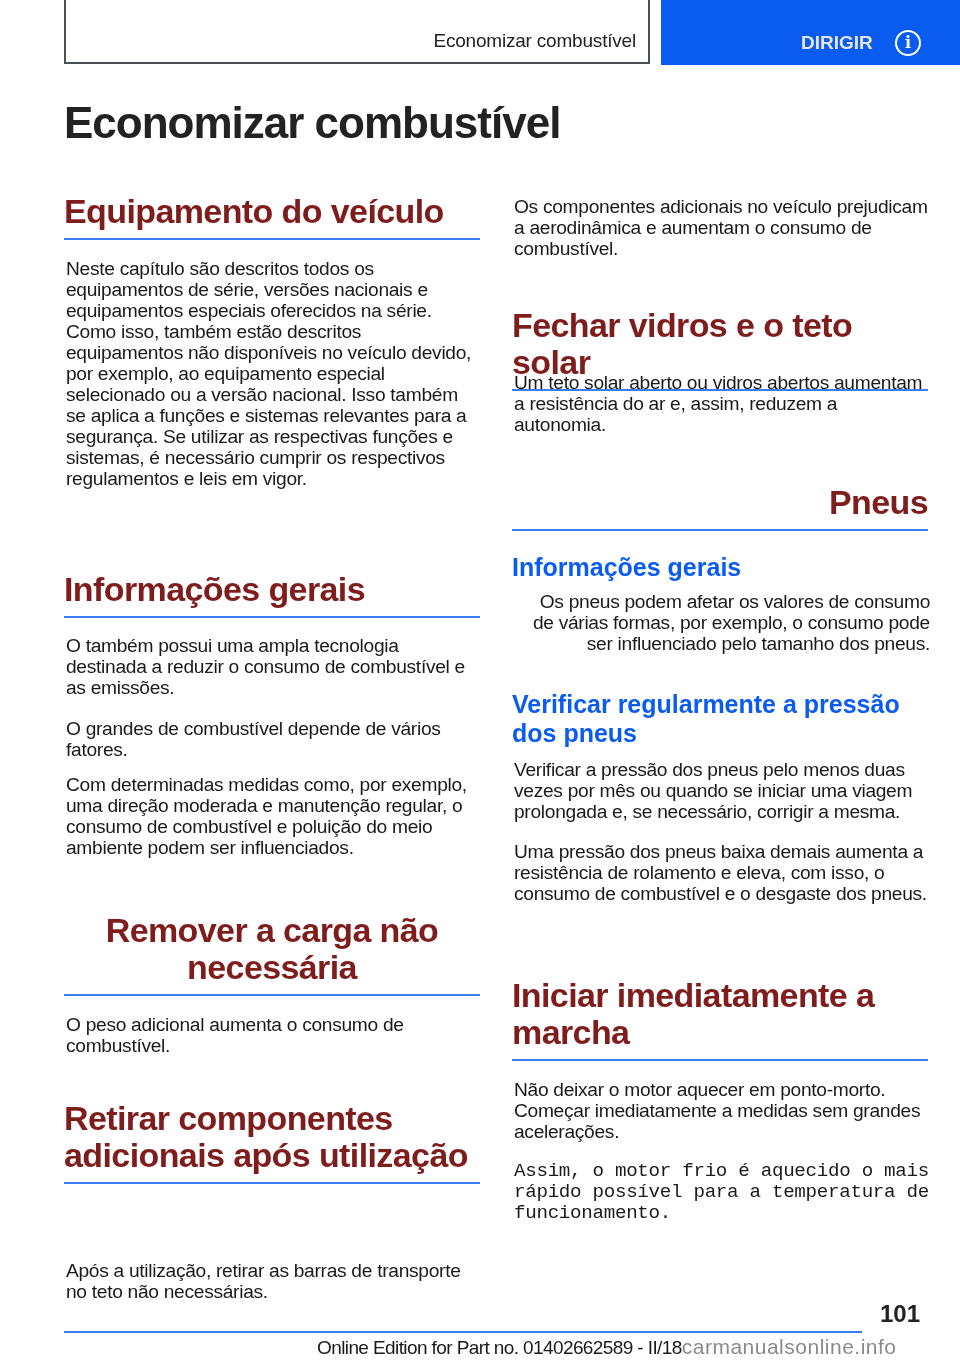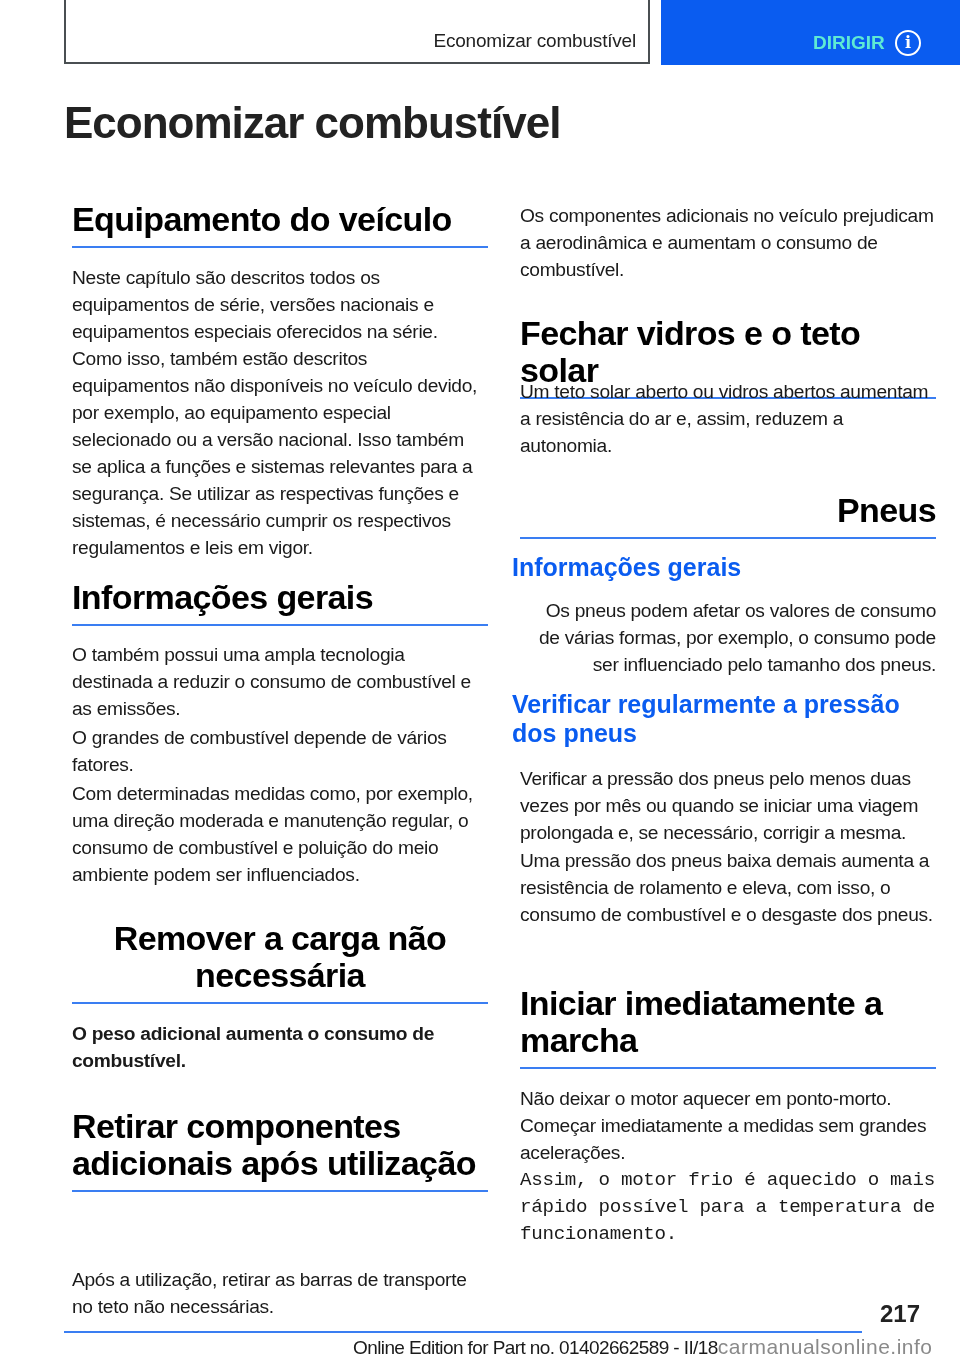--- a/index.html
+++ b/index.html
@@ -3,39 +3,39 @@
 <meta charset="utf-8">
 <style>
   html, body { margin: 0; padding: 0; background: #ffffff; }
   body { width: 960px; height: 1362px; position: relative; overflow: hidden;
          font-family: "Liberation Sans", "DejaVu Sans", sans-serif; color: #1a1a1a; }
 
   .hdr-box { position: absolute; left: 64px; top: -2px; width: 582px; height: 64px;
              border: 2px solid #4a4f52; border-top: none; box-sizing: content-box; }
   .hdr-box .title { position: absolute; right: 12px; bottom: 10px; font-size: 19px; color: #222; letter-spacing: -0.2px; }
   .hdr-blue { position: absolute; left: 661px; top: 0; width: 299px; height: 65px; background: #0a5cf0; }
-  .hdr-blue .label { position: absolute; left: 152px; bottom: 11px; font-size: 19px; font-weight: bold; color: #5eead4; }
+  .hdr-blue .label { position: absolute; left: 140px; bottom: 11px; font-size: 19px; font-weight: bold; color: #e5e5e5; }
   .hdr-blue .info-icon { position: absolute; left: 234px; bottom: 9px; width: 22px; height: 22px; border: 2px solid #fff;
              border-radius: 50%; color: #fff; font-size: 16px; font-weight: bold; text-align: center; line-height: 22px; font-family: "DejaVu Serif", serif; }
 
   .page-title { position: absolute; left: 64px; top: 98px; margin: 0; font-size: 44px; font-weight: bold;
                 color: #222; letter-spacing: -1px; }
 
   .col { position: absolute; top: 0; }
   .col-left { left: 64px; width: 416px; }
   .col-right { left: 512px; width: 416px; }
 
-  .h2 { position: absolute; left: 0; width: 100%; margin: 8px; color: #000000; font-size: 34px; font-weight: bold;
+  .h2 { position: absolute; left: 0; width: 100%; margin: 0; color: #7f1d1d; font-size: 34px; font-weight: bold;
         line-height: 37px; letter-spacing: -0.6px; padding-bottom: 8px; border-bottom: 2px solid #3a7ef2; }
   .h3 { position: absolute; left: 0; width: 100%; margin: 0; color: #0a5cf0; font-size: 25px; font-weight: bold; line-height: 29px; }
-  .p { position: absolute; left: 0; width: 100%; margin: 8px; font-size: 19.2px; line-height: 27px; color: #1a1a1a; letter-spacing: -0.3px; }
+  .p { position: absolute; left: 0; width: 100%; margin: 2px; font-size: 19.2px; line-height: 21px; color: #1a1a1a; letter-spacing: -0.3px; }
 
   .footer-rule { position: absolute; left: 64px; top: 1331px; width: 798px; height: 2px; background: #3a7ef2; }
   .page-num { position: absolute; left: 880px; top: 1300px; font-size: 24px; font-weight: bold; color: #222; }
-  .footer-text { position: absolute; left: 317px; top: 1335px; font-size: 19px; color: #1a1a1a; letter-spacing: -0.6px; white-space: nowrap; margin-left: 36px; }
+  .footer-text { position: absolute; left: 317px; top: 1335px; font-size: 19px; color: #1a1a1a; letter-spacing: -0.6px; white-space: nowrap; }
   .footer-text .wm { color: #8a8a8a; font-size: 21px; letter-spacing: 0.5px; }
 </style>
 </head>
 <body>
 
 <div class="hdr-box">
   <span class="title">Economizar combustível</span>
 </div>
 <div class="hdr-blue">
   <span class="label">DIRIGIR</span>
@@ -47,21 +47,21 @@
 <div class="col col-left">
   <h2 class="h2" style="top:193px;">Equipamento do veículo</h2>
   <p class="p" style="top:256px;">Neste capítulo são descritos todos os equipamentos de série, versões nacionais e equipamentos especiais oferecidos na série. Como isso, também estão descritos equipamentos não disponíveis no veículo devido, por exemplo, ao equipamento especial selecionado ou a versão nacional. Isso também se aplica a funções e sistemas relevantes para a segurança. Se utilizar as respectivas funções e sistemas, é necessário cumprir os respectivos regulamentos e leis em vigor.</p>
 
   <h2 class="h2" style="top:571px;">Informações gerais</h2>
   <p class="p" style="top:633px;">O também possui uma ampla tecnologia destinada a reduzir o consumo de combustível e as emissões.</p>
   <p class="p" style="top:716px;">O grandes de combustível depende de vários fatores.</p>
   <p class="p" style="top:772px;">Com determinadas medidas como, por exemplo, uma direção moderada e manutenção regular, o consumo de combustível e poluição do meio ambiente podem ser influenciados.</p>
 
   <h2 class="h2" style="top:912px;text-align:center;">Remover a carga não necessária</h2>
-  <p class="p" style="top:1012px;font-weight:bold;">O peso adicional aumenta o consumo de combustível.</p>
+  <p class="p" style="top:1012px;">O peso adicional aumenta o consumo de combustível.</p>
 
   <h2 class="h2" style="top:1100px;">Retirar componentes adicionais após utilização</h2>
   <p class="p" style="top:1258px;">Após a utilização, retirar as barras de transporte no teto não necessárias.</p>
 </div>
 
 <div class="col col-right">
   <p class="p" style="top:194px;">Os componentes adicionais no veículo prejudicam a aerodinâmica e aumentam o consumo de combustível.</p>
 
   <h2 class="h2" style="top:307px;">Fechar vidros e o teto solar</h2>
   <p class="p" style="top:370px;">Um teto solar aberto ou vidros abertos aumentam a resistência do ar e, assim, reduzem a autonomia.</p>
@@ -73,16 +73,16 @@
   <h3 class="h3" style="top:690px;">Verificar regularmente a pressão dos pneus</h3>
   <p class="p" style="top:757px;">Verificar a pressão dos pneus pelo menos duas vezes por mês ou quando se iniciar uma viagem prolongada e, se necessário, corrigir a mesma.</p>
   <p class="p" style="top:839px;">Uma pressão dos pneus baixa demais aumenta a resistência de rolamento e eleva, com isso, o consumo de combustível e o desgaste dos pneus.</p>
 
   <h2 class="h2" style="top:977px;">Iniciar imediatamente a marcha</h2>
   <p class="p" style="top:1077px;">Não deixar o motor aquecer em ponto-morto. Começar imediatamente a medidas sem grandes acelerações.</p>
   <p class="p" style="top:1159px;font-family:Liberation Mono, monospace;">Assim, o motor frio é aquecido o mais rápido possível para a temperatura de funcionamento.</p>
 </div>
 
 <div class="footer-rule"></div>
-<span class="page-num">217</span>
+<span class="page-num">101</span>
 <div class="footer-text">
   <span>Online Edition for Part no. 01402662589 - II/18</span><span class="wm">carmanualsonline.info</span>
 </div>
 
 </body></html>

